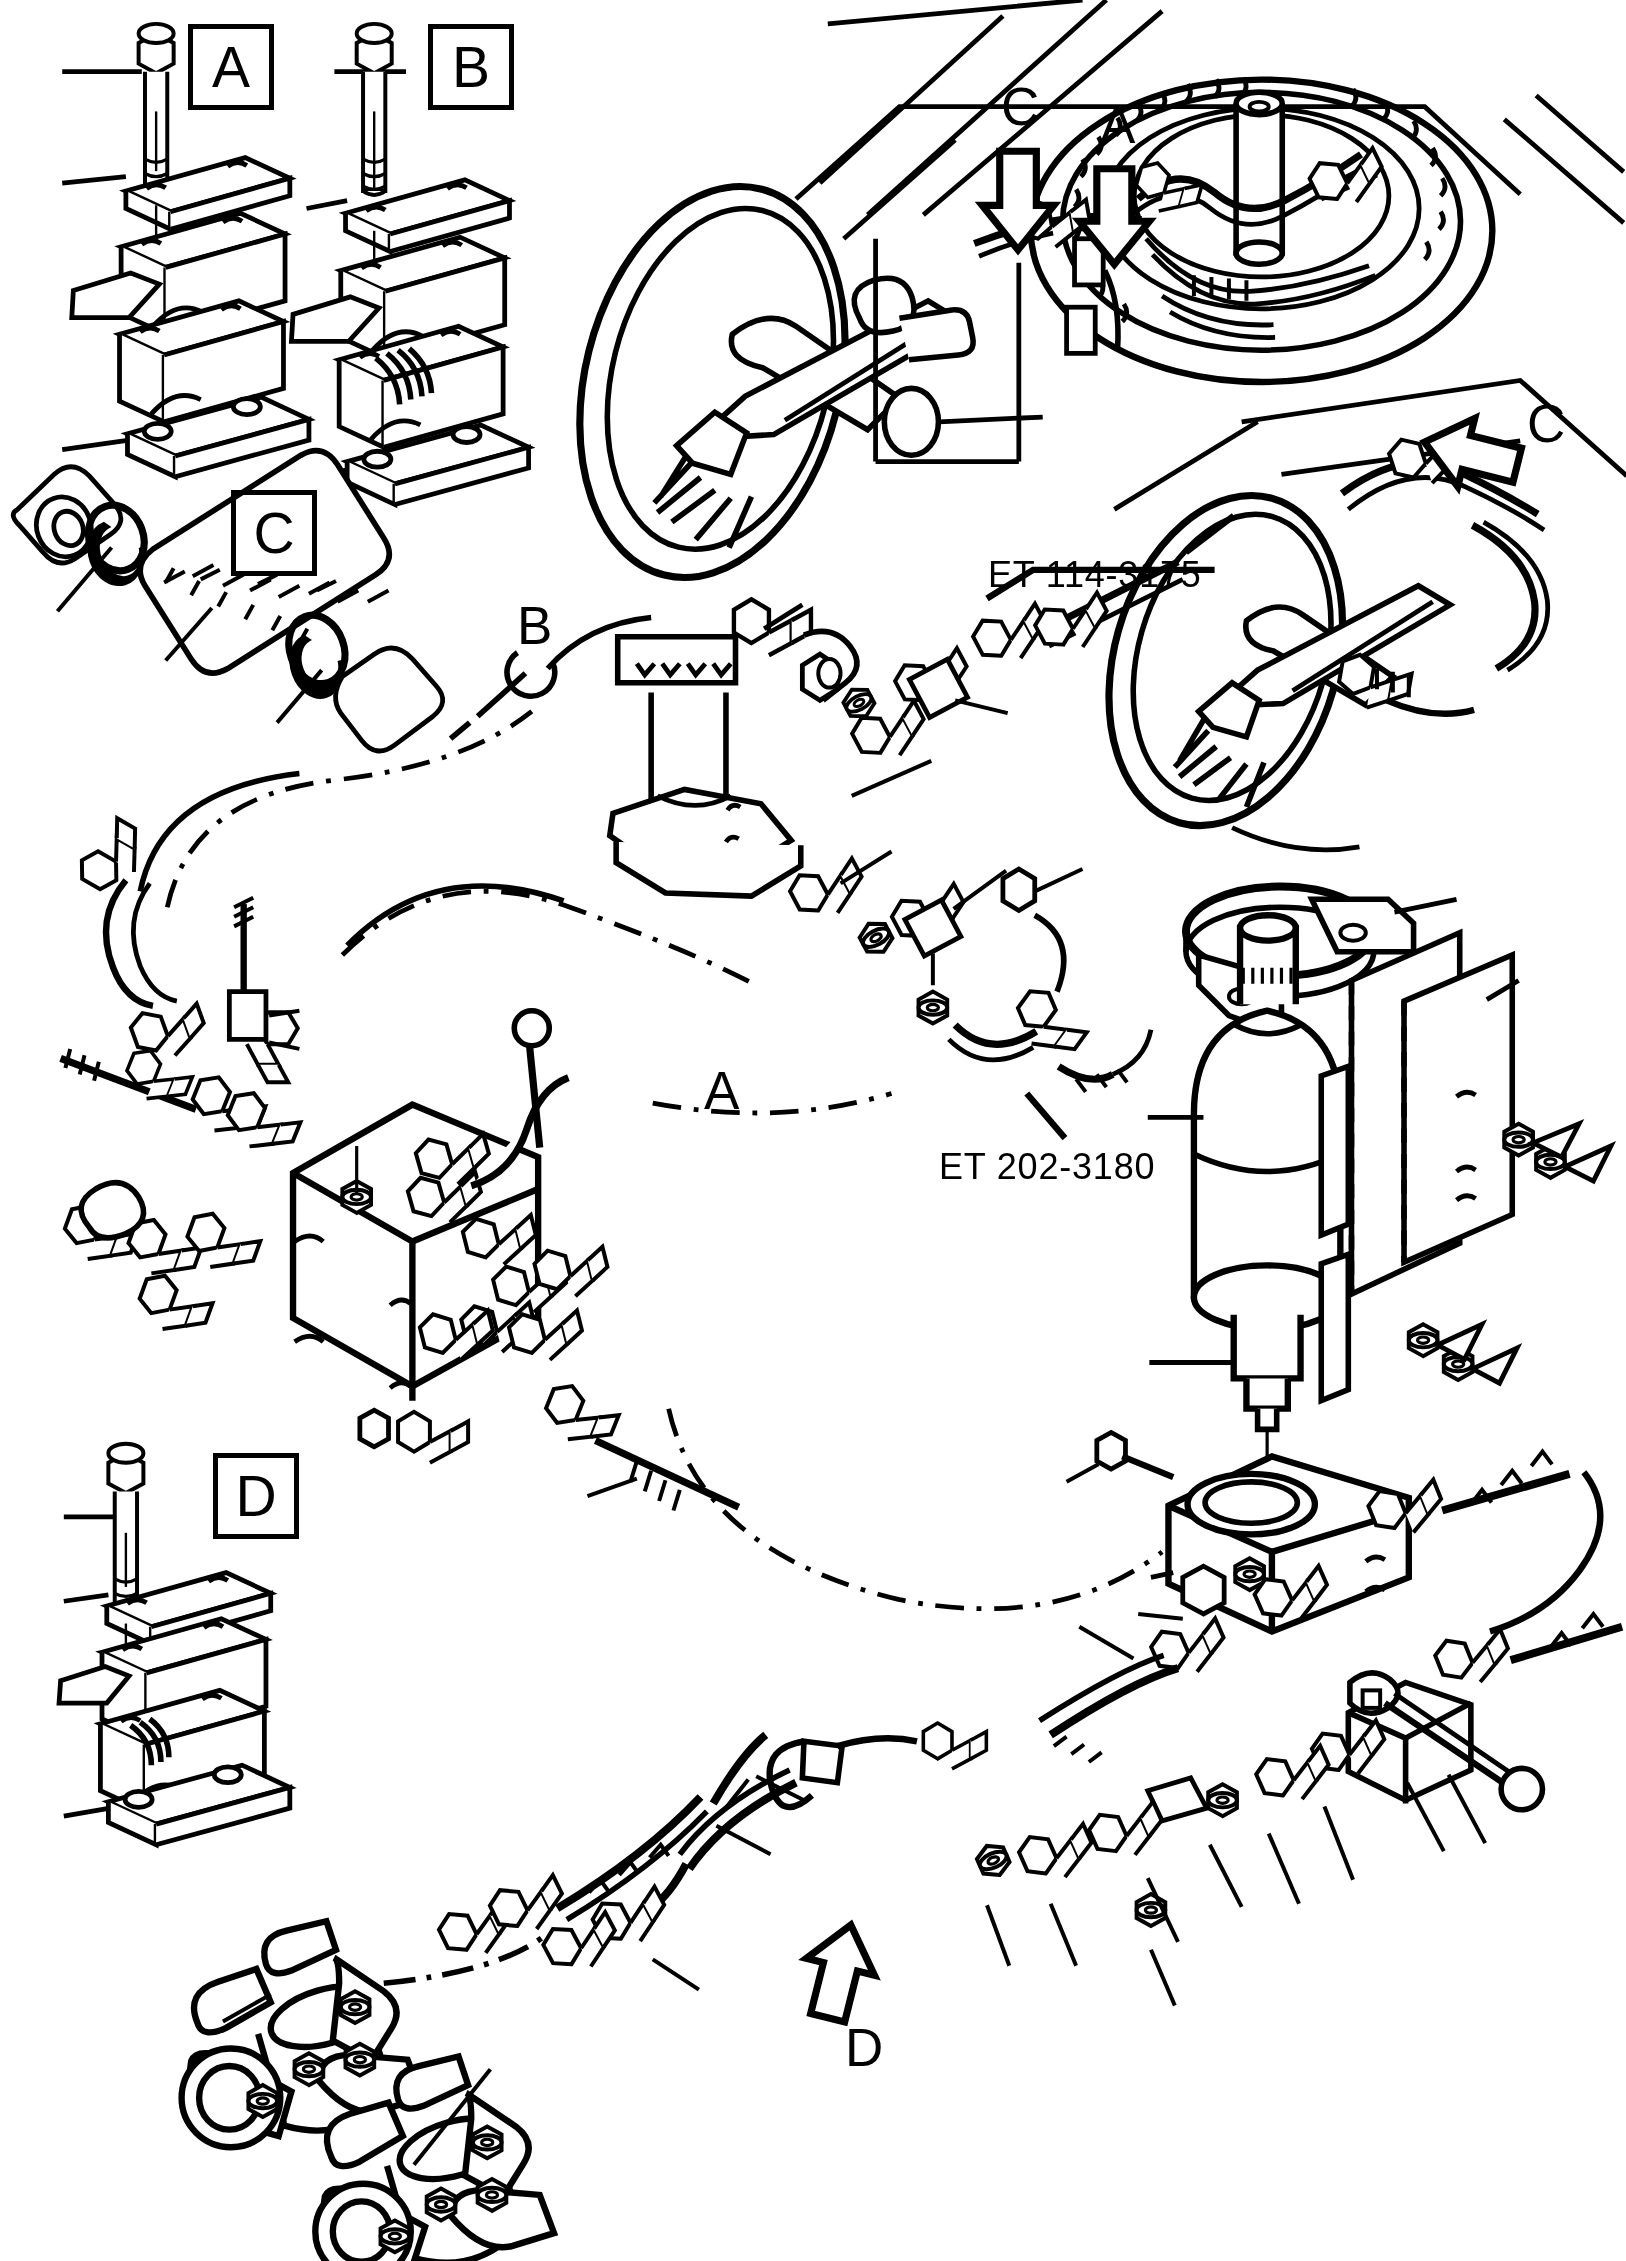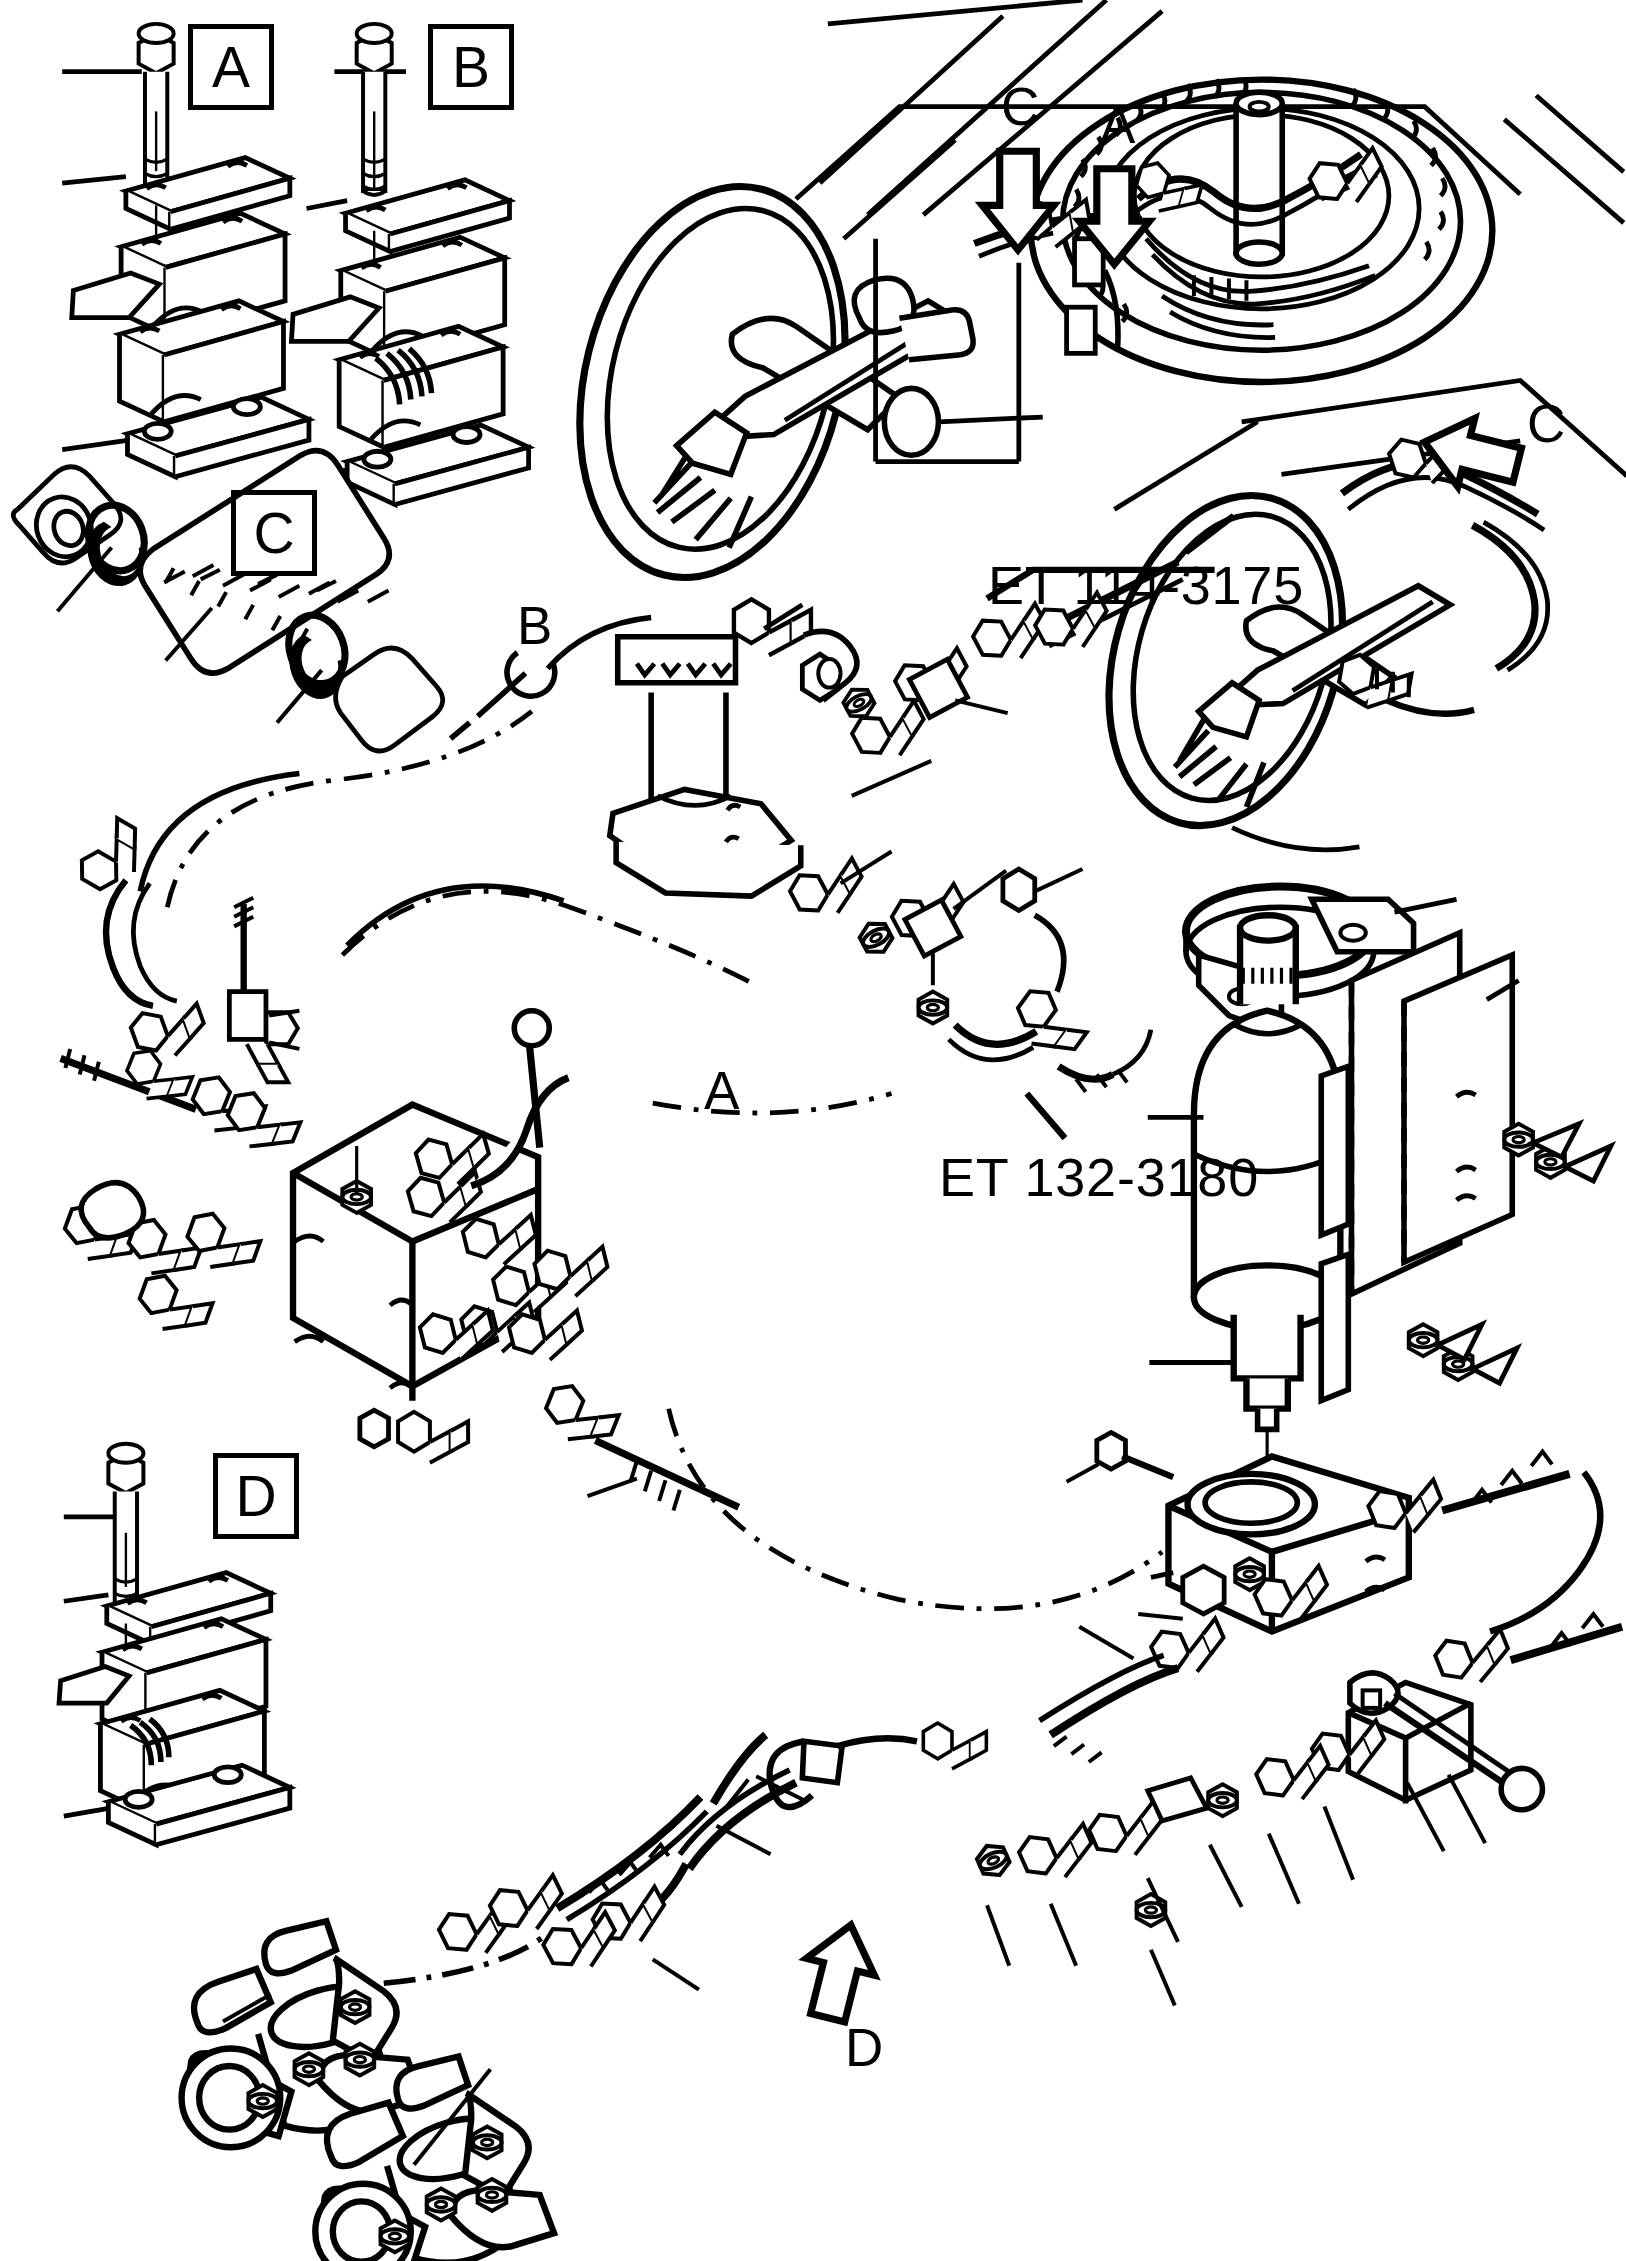--- a/index.html
+++ b/index.html
@@ -2,21 +2,21 @@
 <html style="font-size:12.7px"><head>
 <meta charset="utf-8">
 <style>
   html,body{margin:0;padding:0;background:#fff;}
   body{font-family:"Liberation Sans",sans-serif;}
   #sheet{position:relative;width:1627px;height:2261px;background:#fff;overflow:hidden;}
   #sheet svg{position:absolute;left:0;top:0;width:1627px;height:2261px;}
   .lbl{position:absolute;font-family:"Liberation Sans",sans-serif;color:#000;white-space:nowrap;}
   .boxlbl{border:5.6px solid #000;font-size:57px;line-height:76px;text-align:center;width:76px;height:76px;font-weight:400;}
   .sec{font-size:53px;font-weight:400;}
-  .pn{font-size:54px;letter-spacing:0.8px;}
+  .pn{font-size:36px;letter-spacing:0.8px;}
 </style>
 </head>
 <body>
 
 <div id="sheet">
 
 <svg viewBox="0 0 2044 2841" xmlns="http://www.w3.org/2000/svg">
   <defs>
     <g id="hexbolt">
       <path d="M0,0 l-22,-12 l0,-26 l22,-12 l22,12 l0,26 z" fill="#fff" stroke="#000" stroke-width="5"></path>
@@ -689,16 +689,16 @@
 <div class="lbl boxlbl" style="left:213px;top:1453px;">D</div>
 
 <div class="lbl sec" style="left:1001px;top:76px;">C</div>
 <div class="lbl sec" style="left:1100px;top:94px;">A</div>
 <div class="lbl sec" style="left:1527px;top:393px;">C</div>
 <div class="lbl sec" style="left:517px;top:595px;">B</div>
 <div class="lbl sec" style="left:704px;top:1060px;">A</div>
 <div class="lbl sec" style="left:845px;top:2017px;">D</div>
 
 <div class="lbl pn" style="left:988px;top:554px;">ET 114-3175</div>
-<div class="lbl pn" style="left:939px;top:1146px;">ET 132-3180</div>
+<div class="lbl pn" style="left:939px;top:1146px;">ET 202-3180</div>
 
 </div>
 
 
 </body></html>

